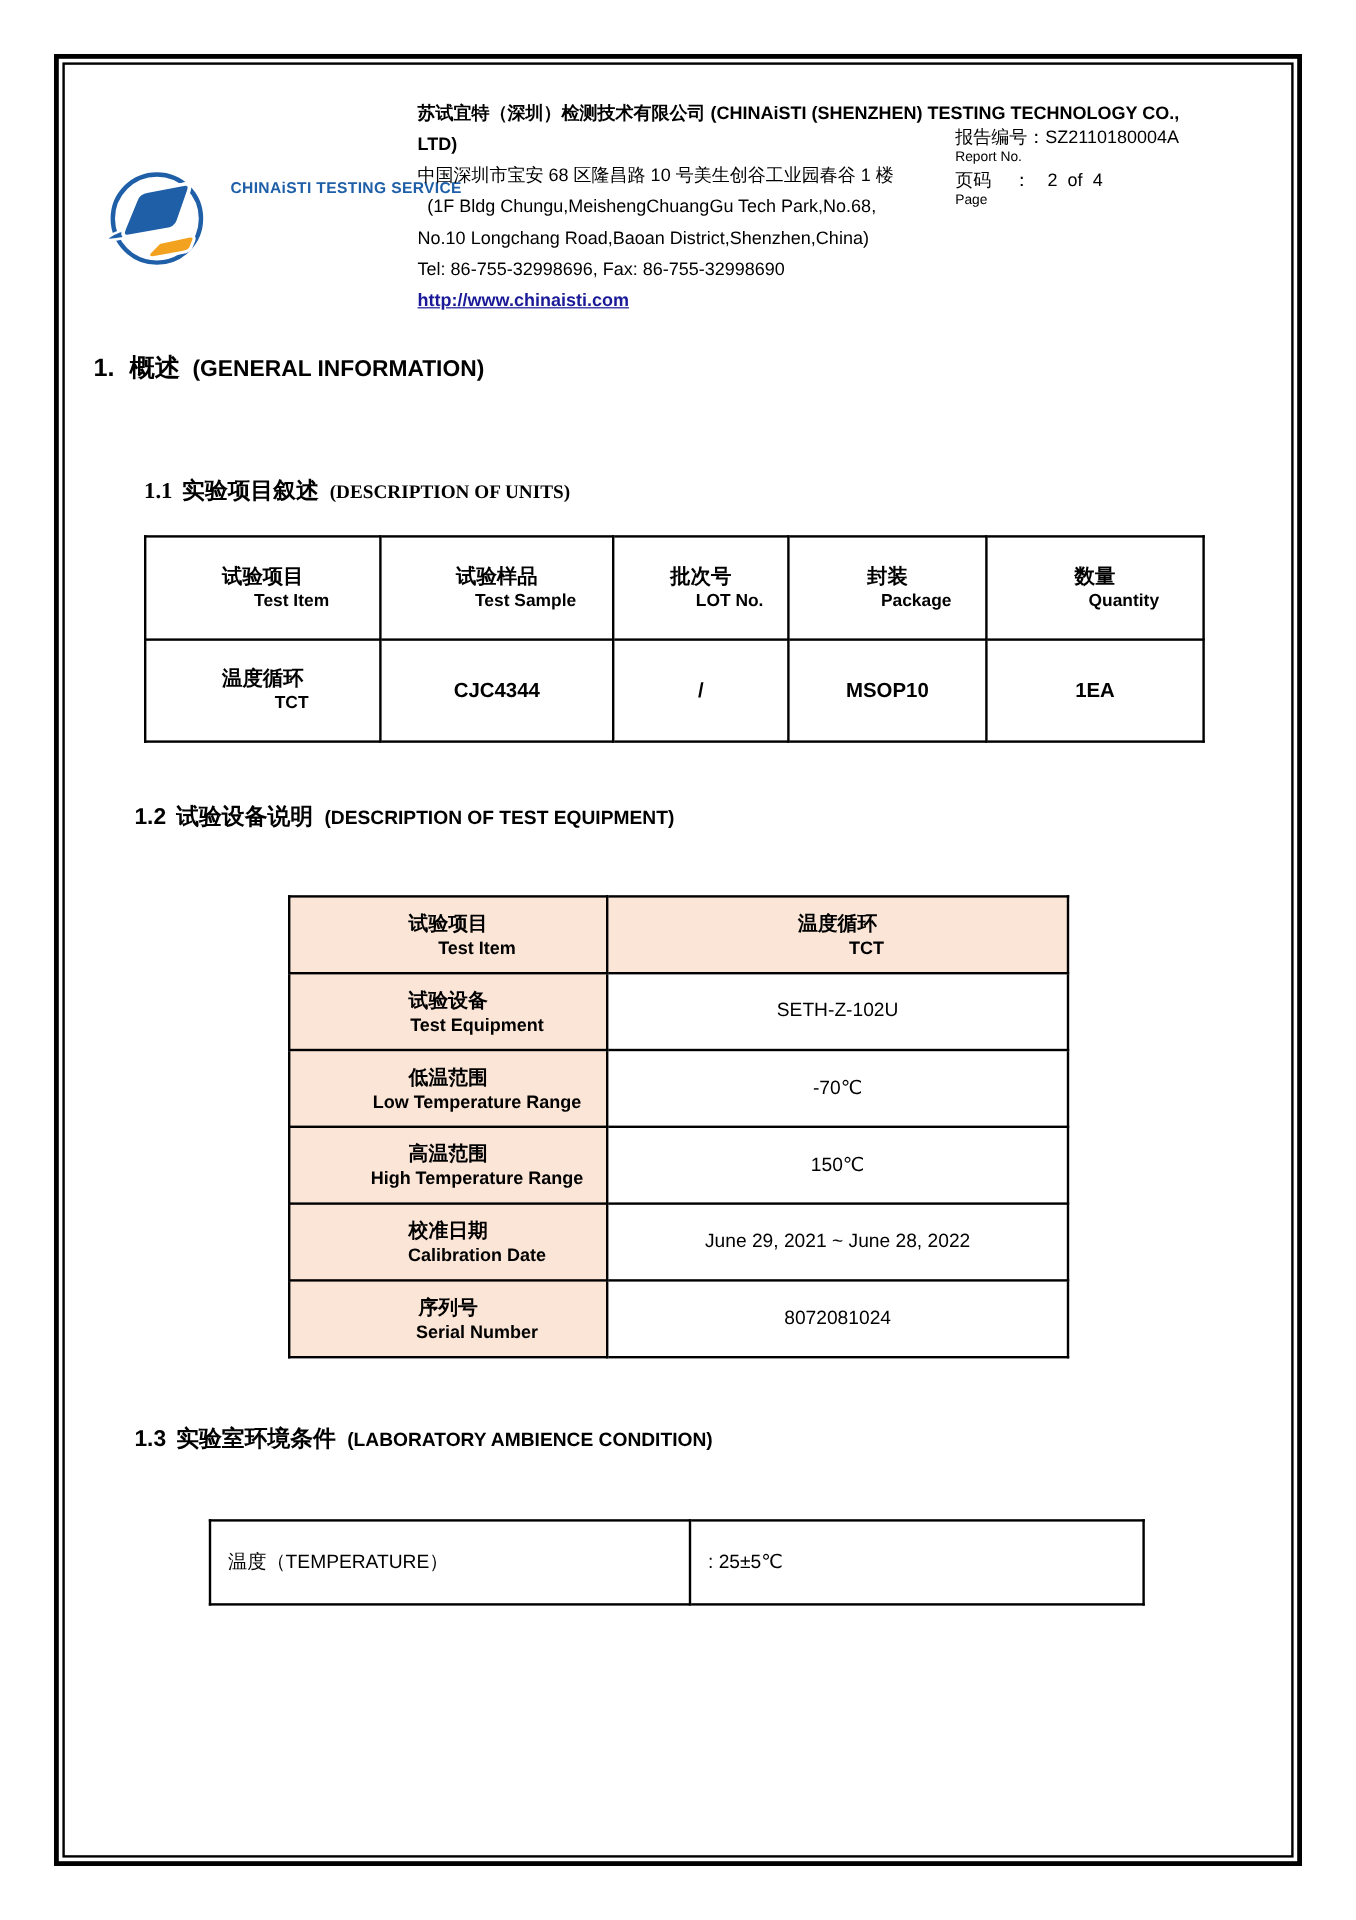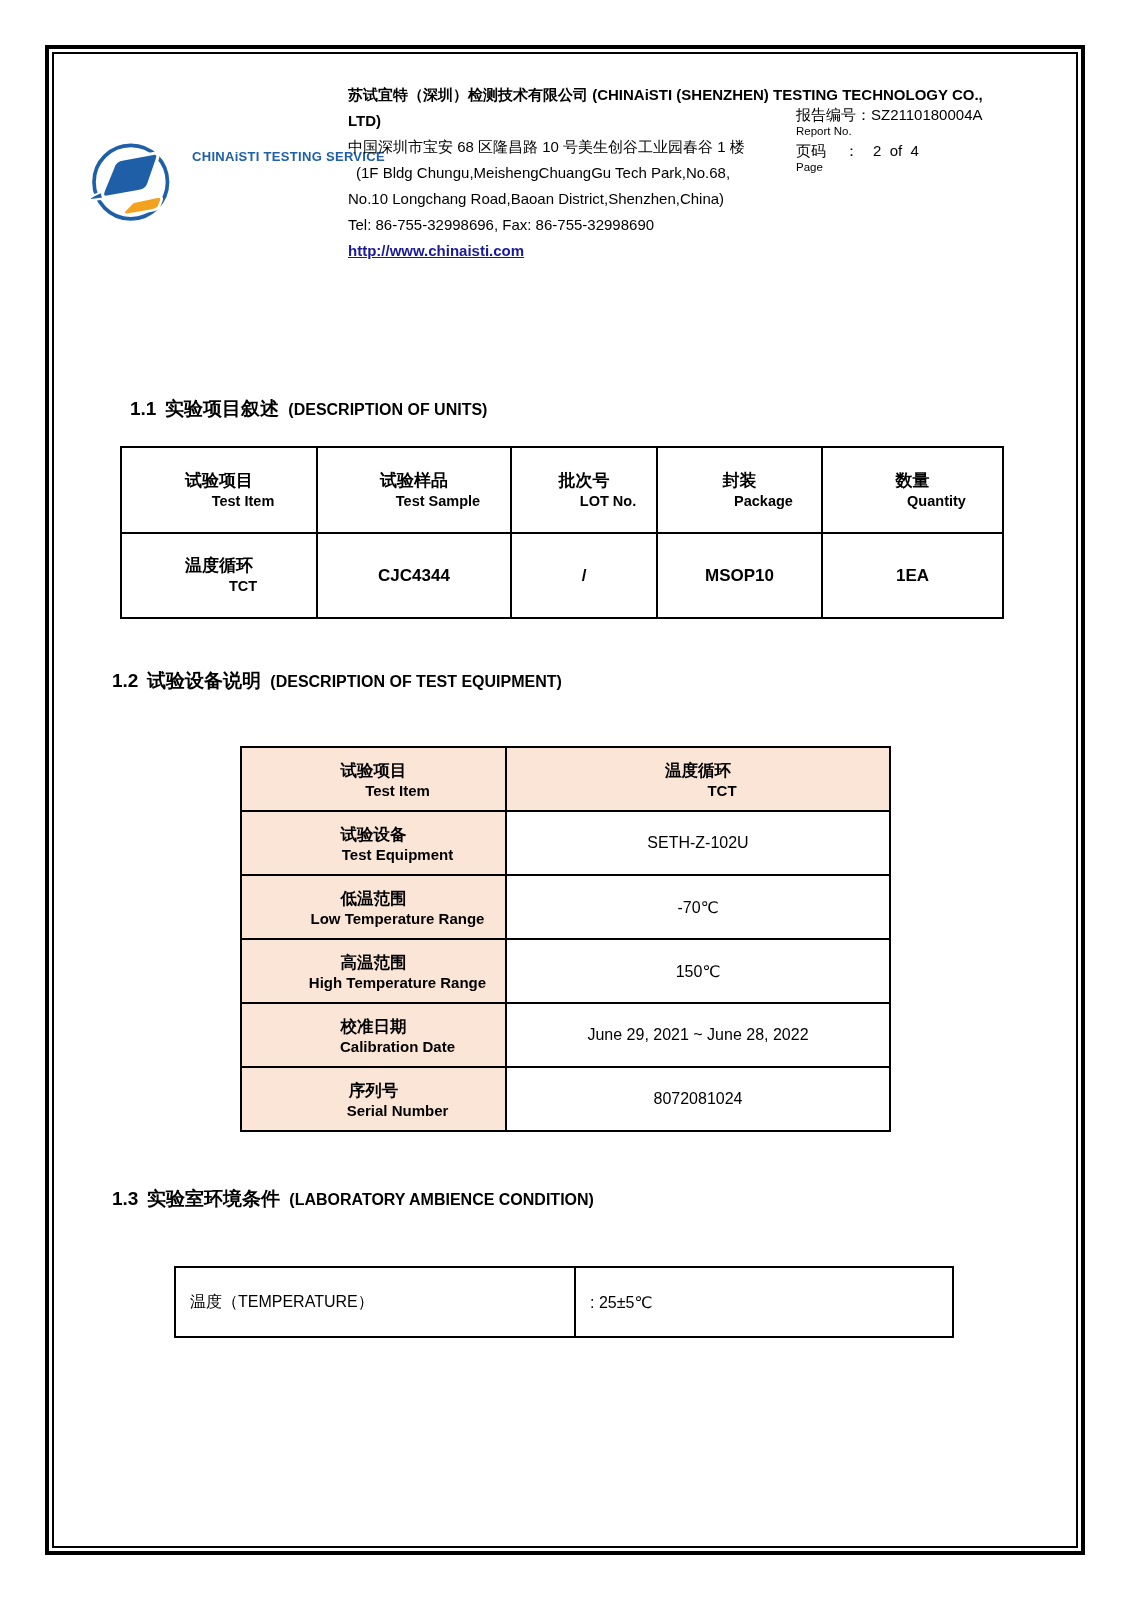--- a/index.html
+++ b/index.html
@@ -93,22 +93,27 @@
     <div><a class="url" style="color:#1A1A99" href="#">http://www.chinaisti.com</a></div>
   </div>
 
   <div class="report-block">
     <div><span>报告编号：</span><span>SZ2110180004A</span></div>
     <div class="sub">Report No.</div>
     <div><span>页码</span><span style="margin-left:18px">：</span><span class="pre" style="margin-left:14px">2  of  4</span></div>
     <div class="sub">Page</div>
   </div>
 
-
-  <div class="h2" style="left:130px; top:396px;">
+  <div class="h1" style="left:78px; top:292px;">
+    <span class="num">1.</span>
+    <span class="cn" style="margin-left:8px">概述</span>
+    <span class="en" style="margin-left:6px">(GENERAL INFORMATION)</span>
+  </div>
+
+  <div class="h2" style="left:120px; top:396px;font-family:Liberation Serif, serif;">
     <span class="num">1.1</span>
     <span class="cn" style="margin-left:4px">实验项目叙述</span>
     <span class="en" style="margin-left:5px">(DESCRIPTION OF UNITS)</span>
   </div>
 
   <table class="units-table">
     <colgroup>
         <col style="width:196px">
         <col style="width:194px">
         <col style="width:146px">

